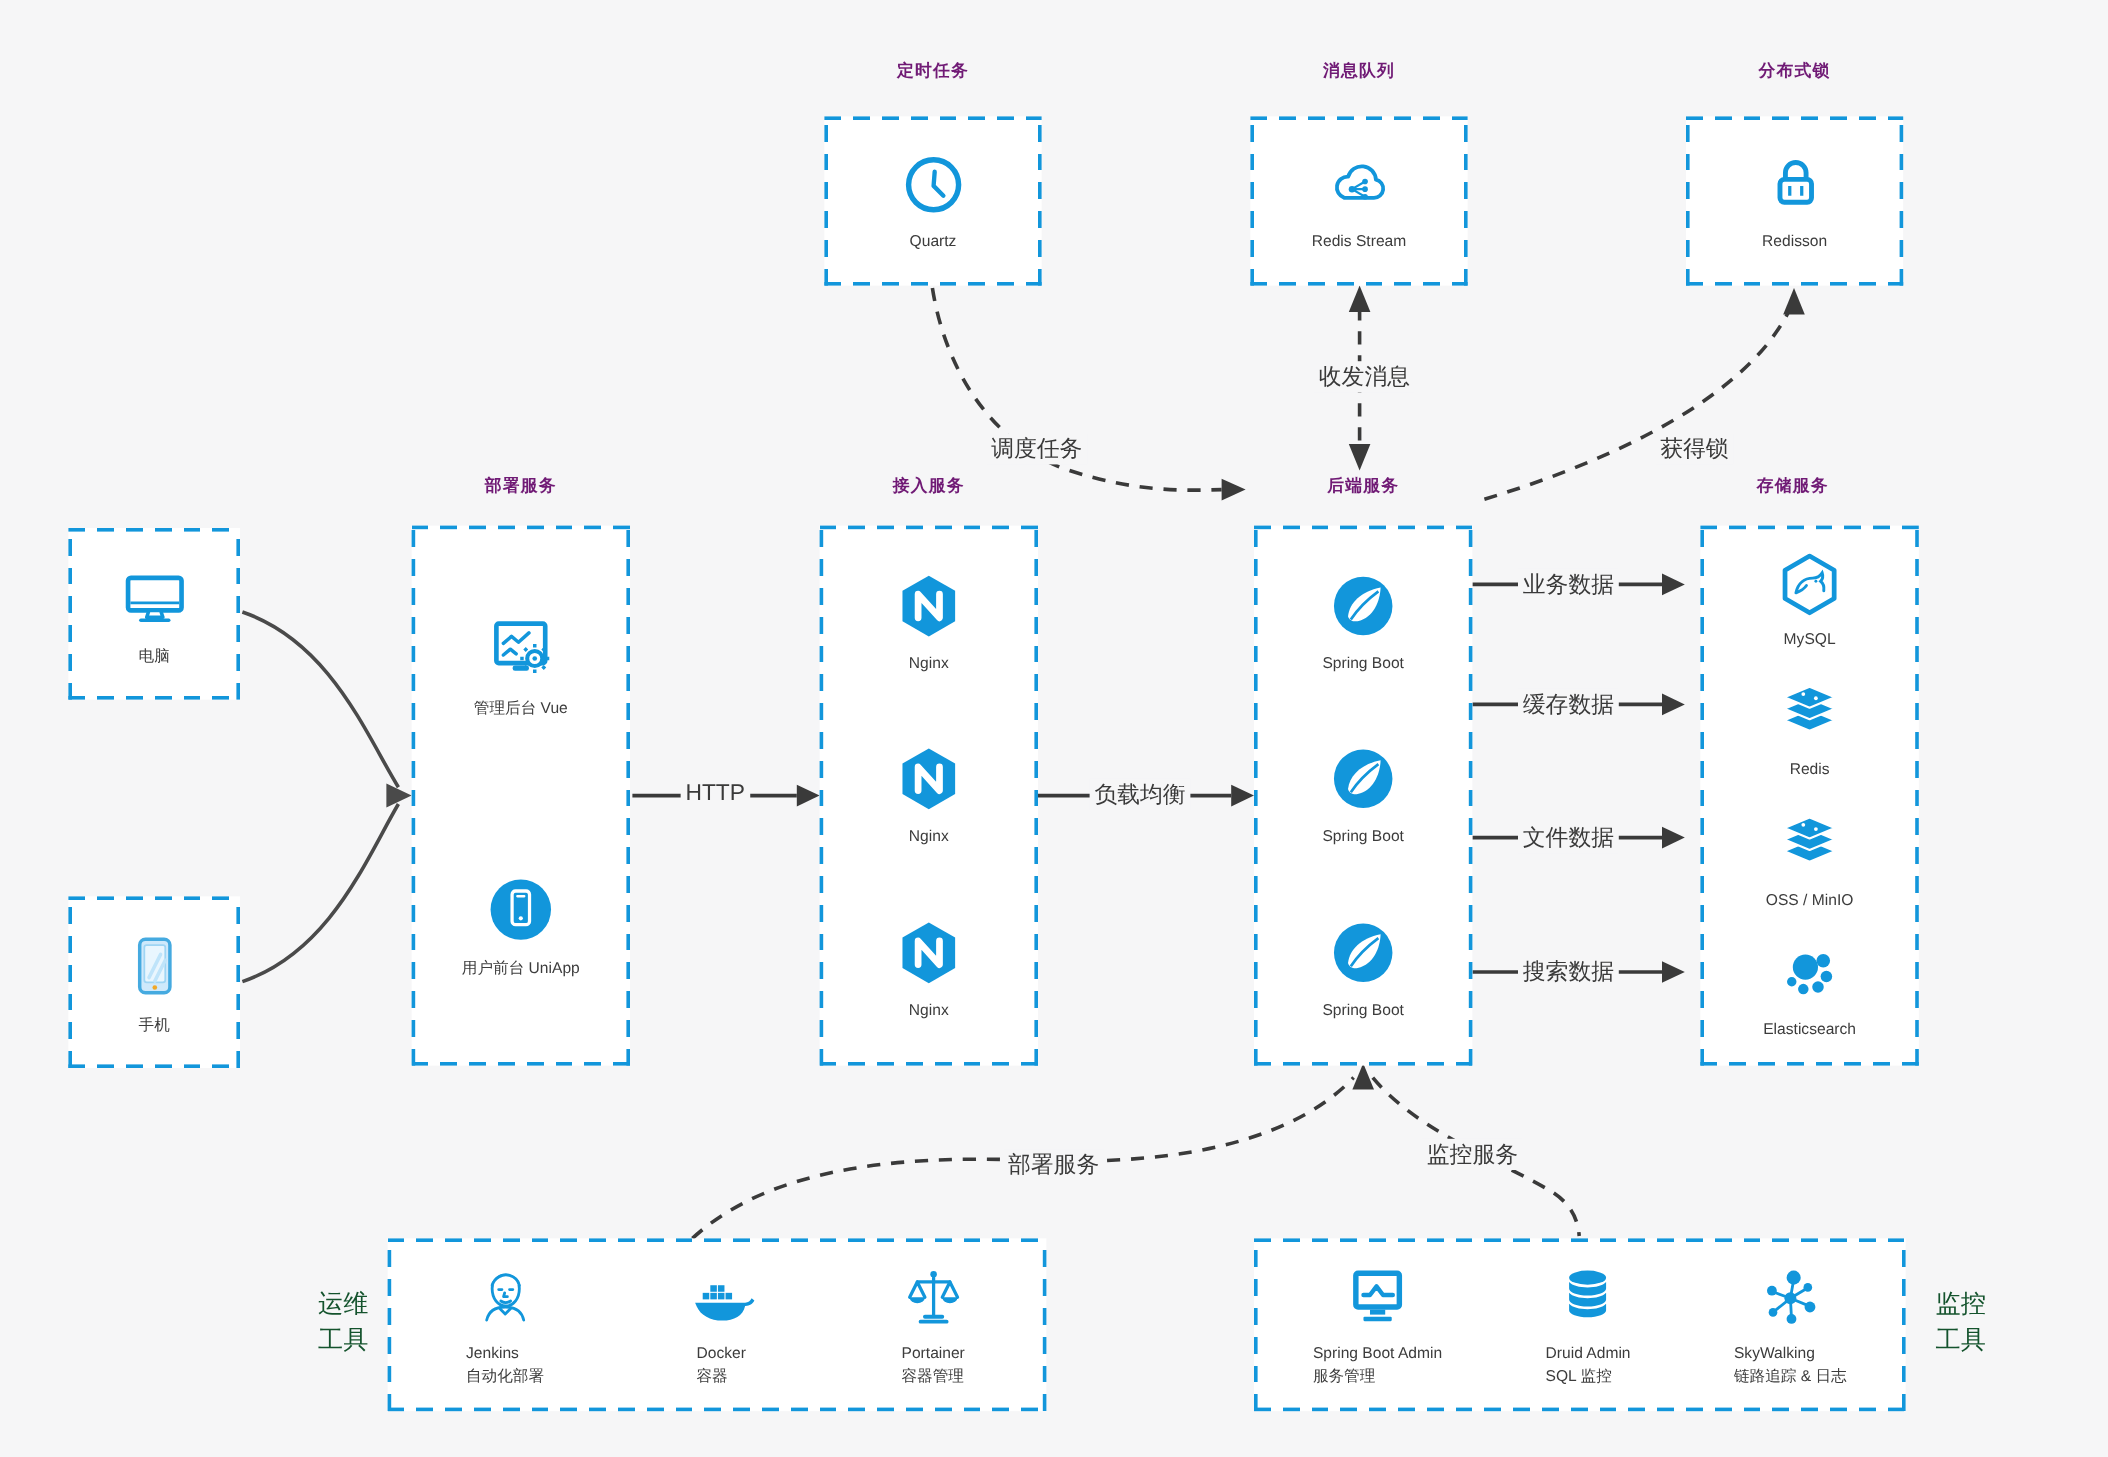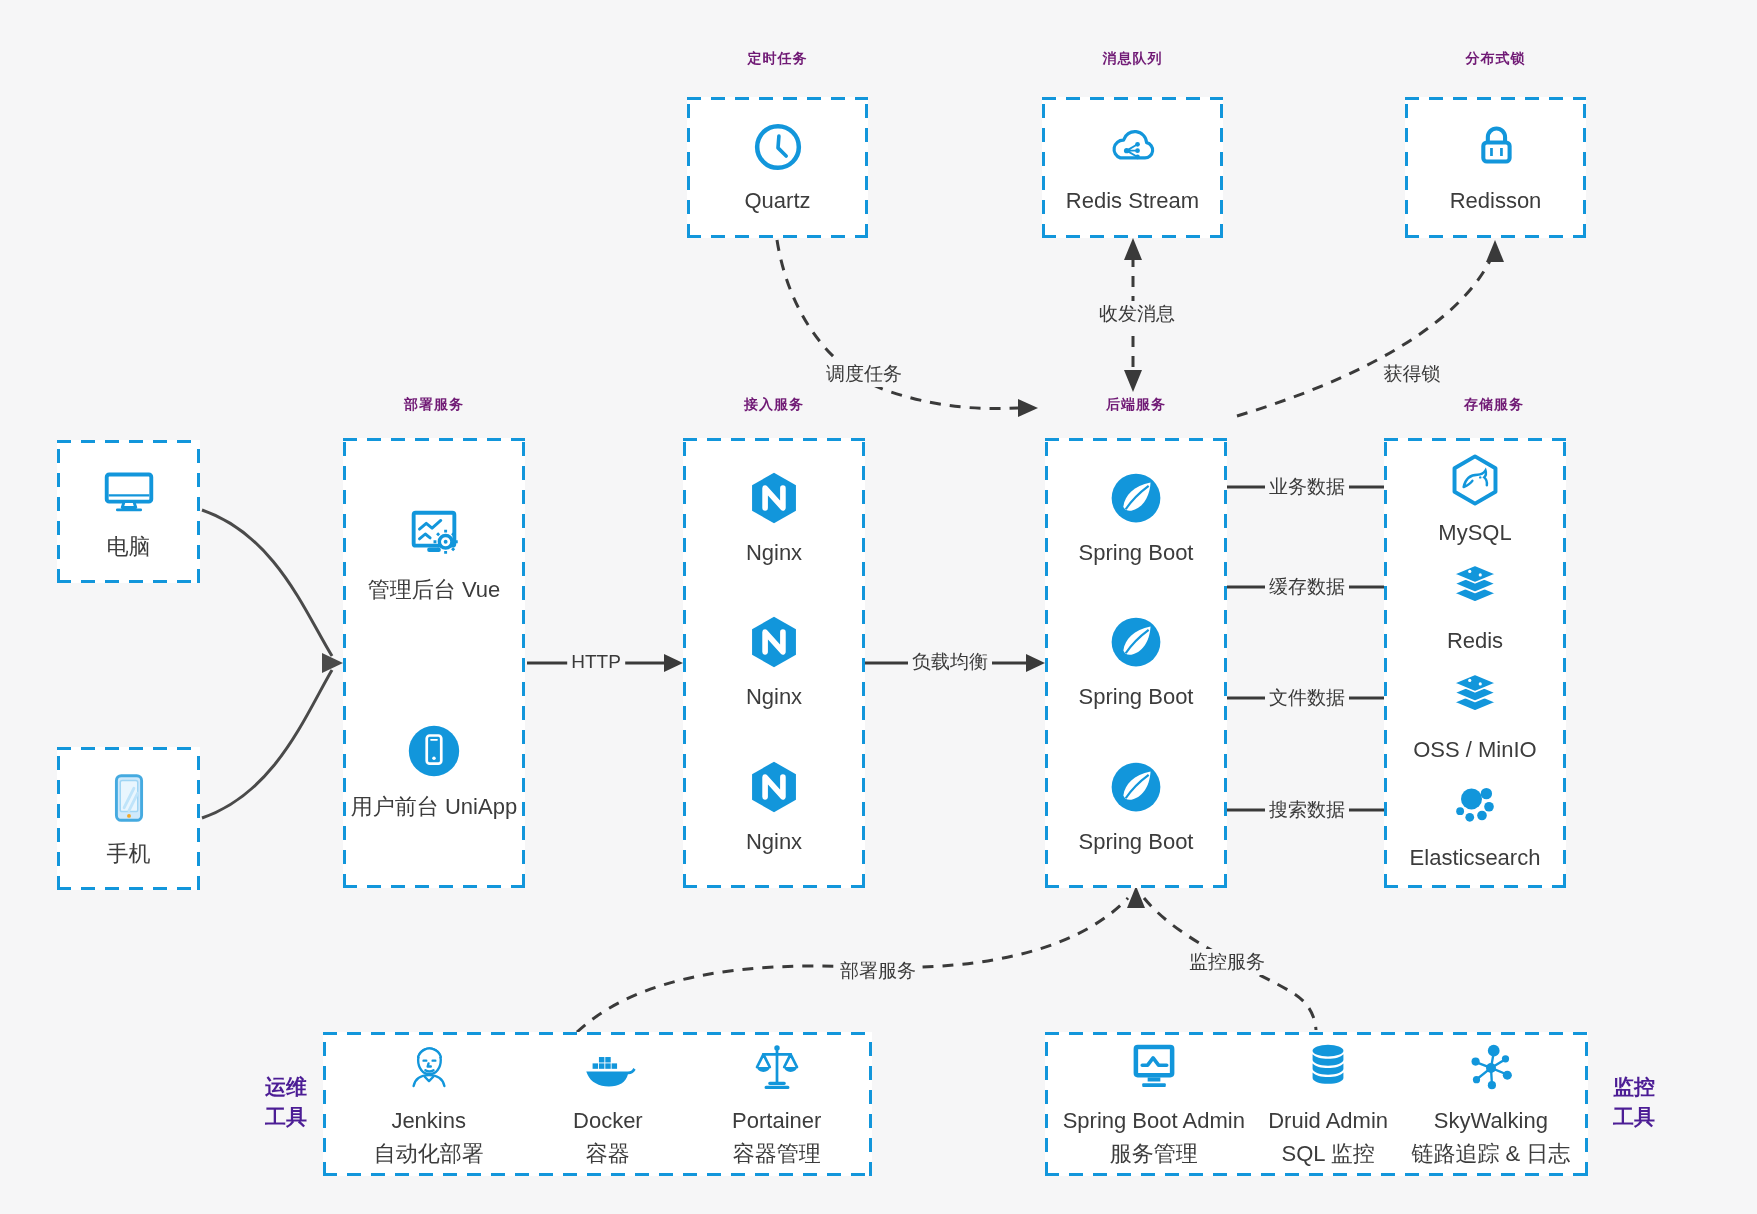--- a/index.html
+++ b/index.html
@@ -22,28 +22,28 @@
       repeating-linear-gradient(0deg,#1296db 0 14px,transparent 14px 24px);
     background-size:100% 3px,100% 3px,3px 100%,3px 100%;
     background-position:0 0,0 100%,0 0,100% 0;
     background-repeat:no-repeat;
   }
   .gtitle{
     position:absolute;z-index:2;color:#701a75;font-size:14px;font-weight:bold;
     text-align:center;letter-spacing:1px;white-space:nowrap;
   }
   .side-title{
-    position:absolute;z-index:2;color:#4c1d95;font-size:21px;font-weight:bold;
+    position:absolute;z-index:2;color:#14532d;font-size:21px;font-weight:normal;
     text-align:center;line-height:1.45;
   }
   .vbox{display:flex;flex-direction:column;align-items:center;justify-content:space-around;padding:8px 0;}
   .cbox{display:flex;flex-direction:column;align-items:center;justify-content:center;gap:12px;}
   .hbox{display:flex;flex-direction:row;align-items:center;justify-content:space-around;padding:0 6px;}
   .node{display:flex;flex-direction:column;align-items:center;gap:8px;}
-  .nlabel{font-size:22px;color:#3c3c3c;white-space:nowrap;text-align:center;line-height:1.5;}
+  .nlabel{font-size:13px;color:#3c3c3c;white-space:nowrap;line-height:1.5;}
   .ic svg{display:block;}
   .elabel{
     position:absolute;z-index:3;transform:translate(-50%,-50%);
     font-size:19px;color:#3a3a3a;background:#f6f6f7;padding:0 4px;white-space:nowrap;
   }
   .note{
     position:absolute;left:55px;top:95px;width:402px;height:70px;z-index:2;
     background:#fbf6b4;box-sizing:border-box;padding:9px 16px;
     font-size:17px;color:#4a4a4a;line-height:1.5;white-space:nowrap;
   }
@@ -261,21 +261,21 @@
         <svg width="60" height="60" viewBox="0 0 64 64">
             <circle cx="32" cy="32" r="26" fill="#1296db"></circle>
             <path d="M18.5 41 C20 29 30 19 47.5 15.5 C47 27 41.5 42.5 27 45.5 C23 46.2 19.5 44.5 18.5 41 Z" fill="#fff"></path>
             <path d="M21 44 C27 35 36 26 45.5 19" stroke="#1296db" stroke-width="2.4" fill="none"></path>
           </svg>
       </span>
       <span class="nlabel">Spring Boot</span>
     </div>
   </div>
 
-  <div class="dash-box vbox" style="left:1384px;top:438px;width:182px;height:450px;">
+  <div class="dash-box vbox" style="left:1417px;top:438px;width:182px;height:450px;">
     <div class="node">
       <span class="ic">
         <svg width="56" height="56" viewBox="0 0 64 64">
             <path d="M32 5 L55.4 18.5 V45.5 L32 59 L8.6 45.5 V18.5 Z" fill="none" stroke="#1296db" stroke-width="4.5" stroke-linejoin="round"></path>
             <path d="M19 40 C21 31 27 26 35 26 C39 26 42 24 44 21 C45 24 44.5 27 42.5 29 C45 31 46 34 45.5 38 M19 40 C24 38 27 36 29 33" fill="none" stroke="#1296db" stroke-width="2.8" stroke-linecap="round"></path>
             <circle cx="38" cy="29" r="1.4" fill="#1296db"></circle>
           </svg>
       </span>
       <span class="nlabel">MySQL</span>
     </div>

